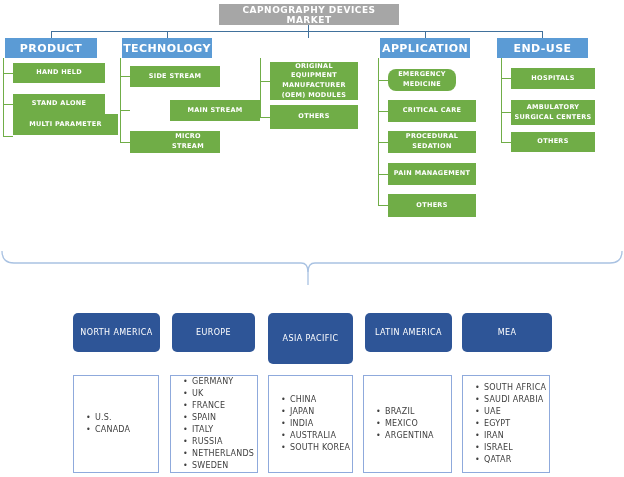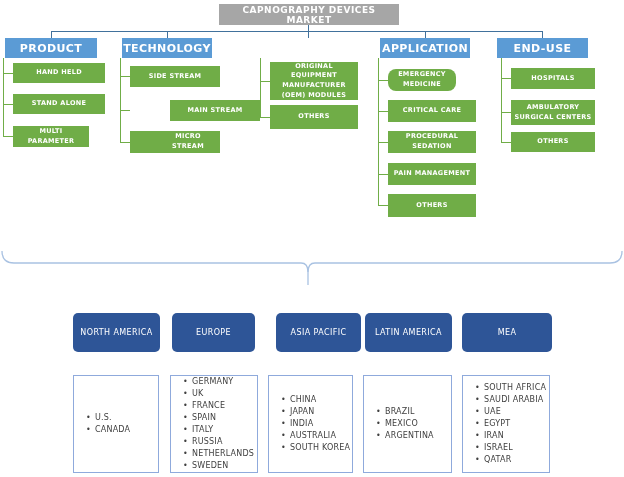--- a/index.html
+++ b/index.html
@@ -48,21 +48,21 @@
   <div class="box header" style="left:122px;top:38px;width:90px;height:20px;">TECHNOLOGY</div>
   <div class="box header" style="left:380px;top:38px;width:90px;height:20px;">APPLICATION</div>
   <div class="box header" style="left:497px;top:38px;width:91px;height:20px;">END-USE</div>
 
   <div class="cline green" style="left:3px;top:58px;width:1px;height:78px;"></div>
   <div class="cline green" style="left:3px;top:73px;width:10px;height:1px;"></div>
   <div class="cline green" style="left:3px;top:104px;width:10px;height:1px;"></div>
   <div class="cline green" style="left:3px;top:136px;width:10px;height:1px;"></div>
   <div class="box leaf" style="left:13px;top:63px;width:92px;height:20px;">HAND HELD</div>
   <div class="box leaf" style="left:13px;top:94px;width:92px;height:20px;">STAND ALONE</div>
-  <div class="box leaf" style="left:13px;top:126px;width:76px;height:21px;">MULTI PARAMETER</div>
+  <div class="box leaf" style="left:13px;top:114px;width:105px;height:21px;">MULTI PARAMETER</div>
 
   <div class="cline green" style="left:120px;top:58px;width:1px;height:84px;"></div>
   <div class="cline green" style="left:120px;top:76px;width:10px;height:1px;"></div>
   <div class="cline green" style="left:120px;top:110px;width:10px;height:1px;"></div>
   <div class="cline green" style="left:120px;top:142px;width:10px;height:1px;"></div>
   <div class="box leaf" style="left:130px;top:66px;width:90px;height:21px;">SIDE STREAM</div>
   <div class="box leaf" style="left:130px;top:100px;width:90px;height:21px;margin-left:40px;">MAIN STREAM</div>
   <div class="box leaf" style="left:130px;top:131px;width:90px;height:22px;padding-left:28px;">MICRO STREAM</div>
 
   <div class="cline green" style="left:260px;top:58px;width:1px;height:59px;"></div>
@@ -91,21 +91,21 @@
   <div class="box leaf" style="left:511px;top:100px;width:84px;height:25px;">AMBULATORY SURGICAL CENTERS</div>
   <div class="box leaf" style="left:511px;top:132px;width:84px;height:20px;">OTHERS</div>
 
   <svg class="brace" width="624" height="40" viewBox="0 0 624 40">
     <path d="M2,3 Q2,15 14,15 L301,15 Q308,15 308,24 L308,37" fill="none" stroke="currentColor" stroke-width="1.3"></path>
     <path d="M622,3 Q622,15 610,15 L315,15 Q308,15 308,24" fill="none" stroke="currentColor" stroke-width="1.3"></path>
   </svg>
 
   <div class="box region" style="left:73px;top:313px;width:87px;height:39px;">NORTH AMERICA</div>
   <div class="box region" style="left:172px;top:313px;width:83px;height:39px;">EUROPE</div>
-  <div class="box region" style="left:268px;top:313px;width:85px;height:39px;margin-left:8px;">ASIA PACIFIC</div>
+  <div class="box region" style="left:268px;top:313px;width:85px;height:51px;">ASIA PACIFIC</div>
   <div class="box region" style="left:365px;top:313px;width:87px;height:39px;">LATIN AMERICA</div>
   <div class="box region" style="left:462px;top:313px;width:90px;height:39px;">MEA</div>
 
   <div class="list" style="left:73px;top:375px;width:86px;height:98px;">
     <ul>
         <li>U.S.</li>
         <li>CANADA</li>
       </ul>
   </div>
   <div class="list" style="left:170px;top:375px;width:88px;height:98px;">

